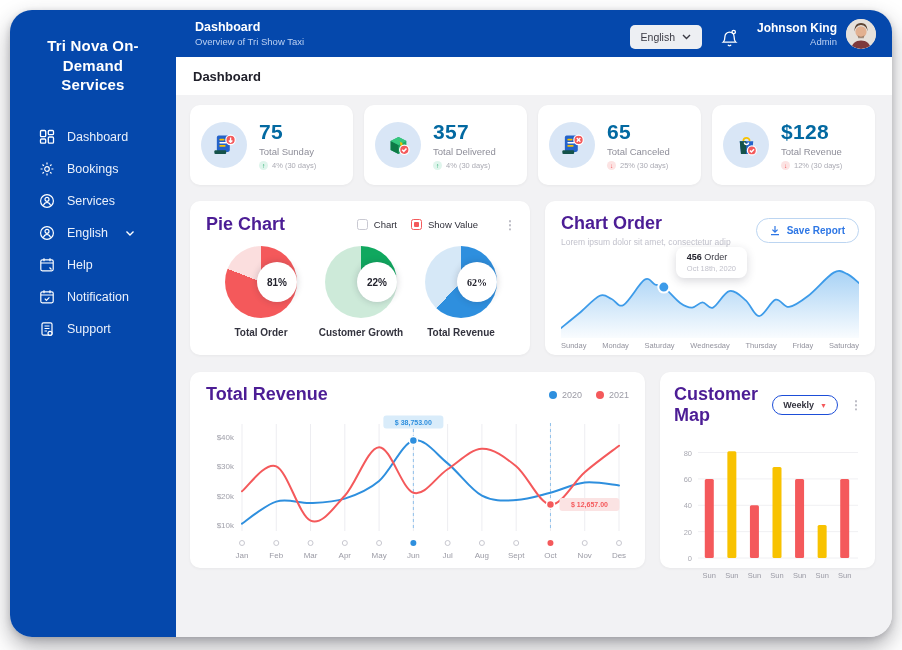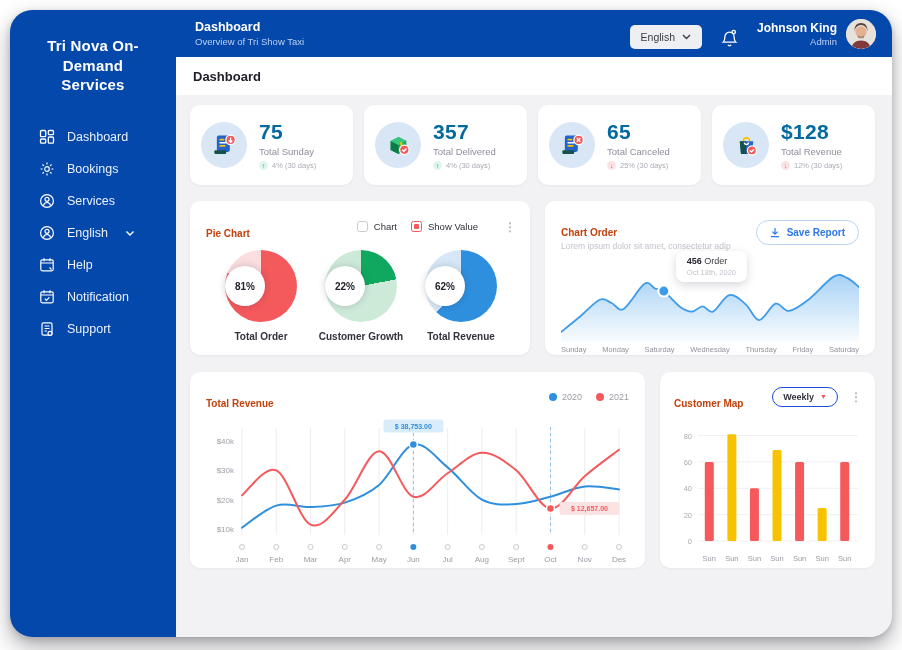--- a/index.html
+++ b/index.html
@@ -44,30 +44,30 @@
   .stat-value { font-size:21px; font-weight:800; color:#0369a1; letter-spacing:.3px; }
   .stat-label { font-size:9.5px; color:#8E8E99; margin-top:2px; }
   .stat-trend { display:flex; align-items:center; gap:4px; margin-top:4px; font-size:7.5px; color:#ABABB4; }
   .trend-ico { width:9px; height:9px; border-radius:50%; display:inline-flex; align-items:center; justify-content:center; font-size:6.5px; font-weight:700; }
   .trend-ico.up { background:#DFF5EC; color:#12A45F; }
   .trend-ico.down { background:#FCE3E3; color:#F4595B; }
   
   .row2 { display:flex; gap:15px; margin-top:16px; }
   .pie-card { width:340px; min-width:340px; height:154px; padding:13px 14px 0 16px; }
   .card-head { display:flex; align-items:center; }
-  .card-title { font-size:10px; font-weight:700; color:#c2410c;margin-top:14px; }
+  .card-title { font-size:18px; font-weight:700; color:#4c1d95; }
   .pie-controls { margin-left:auto; display:flex; align-items:center; gap:14px; }
   .cb-group { display:flex; align-items:center; gap:6px; font-size:9.5px; color:#30303A; cursor:pointer; }
   .cb { width:11px; height:11px; border:1.5px solid #C9C9D2; border-radius:2.5px; background:#fff; display:inline-flex; align-items:center; justify-content:center; }
   .cb.checked { border-color:#F4595B; }
   .cb.checked::after { content:""; width:5.5px; height:5.5px; background:#F4595B; border-radius:1px; }
   .dots { color:#B4B4BE; font-size:12px; font-weight:700; margin-left:12px; cursor:pointer; line-height:1; letter-spacing:0; }
   .donuts { display:flex; justify-content:space-between; margin-top:11px; padding:0 12px; }
   .donut-block { display:flex; flex-direction:column; align-items:center; width:86px; }
-  .ring { width:72px; height:72px; border-radius:50%; display:flex; align-items:center; justify-content:flex-start; }
+  .ring { width:72px; height:72px; border-radius:50%; display:flex; align-items:center; justify-content:flex-end; }
   .hole { width:40px; height:40px; border-radius:50%; background:#fff; box-shadow:0 0 7px rgba(40,40,60,.22); display:flex; align-items:center; justify-content:center; font-size:10px; font-weight:700; color:#23232E; }
   .donut-label { margin-top:9px; font-size:10px; font-weight:700; color:#33333E; }
   
   .order-card { flex:1; height:154px; padding:12px 16px 14px; position:relative; }
   .order-sub { font-size:8.5px; color:#C2C2CC; margin-top:3px; }
   .save-btn { margin-left:auto; display:flex; align-items:center; gap:7px; background:#fff; border:1px solid #BCD5F1; color:#2E77E5;
     border-radius:15px; padding:6px 13px; font-size:10px; font-weight:700; font-family:inherit; cursor:pointer; }
   .area-wrap { position:relative; margin-top:13px; height:78px; }
   .order-tooltip { position:absolute; background:#fff; border-radius:8px; box-shadow:0 3px 10px rgba(40,40,60,.18);
     padding:5px 11px; font-size:9px; color:#3A3A44; white-space:nowrap; z-index:2; }
@@ -332,21 +332,21 @@
             </div>
             <div class="donut-block">
               <div class="ring" style="background: conic-gradient(rgb(16, 168, 95) 0deg, rgb(16, 168, 95) 22%, rgb(205, 234, 217) 22%, rgb(205, 234, 217) 100%);">
                 <div class="hole">
                     <span>22%</span>
                   </div>
               </div>
               <div class="donut-label">Customer Growth</div>
             </div>
             <div class="donut-block">
-              <div class="ring" style="background: conic-gradient(rgb(46, 143, 222) 0deg, rgb(46, 143, 222) 62%, rgb(214, 232, 247) 62%, rgb(214, 232, 247) 100%);">
+              <div class="ring" style="background: conic-gradient(rgb(46, 143, 222) 0deg, rgb(46, 143, 222) 62%, rgb(214, 232, 247) 62%, rgb(214, 232, 247) 100%); font-family: Liberation Serif, serif;">
                 <div class="hole">
                     <span>62%</span>
                   </div>
               </div>
               <div class="donut-label">Total Revenue</div>
             </div>
           </div>
         </section>
 
         <section class="card order-card">

